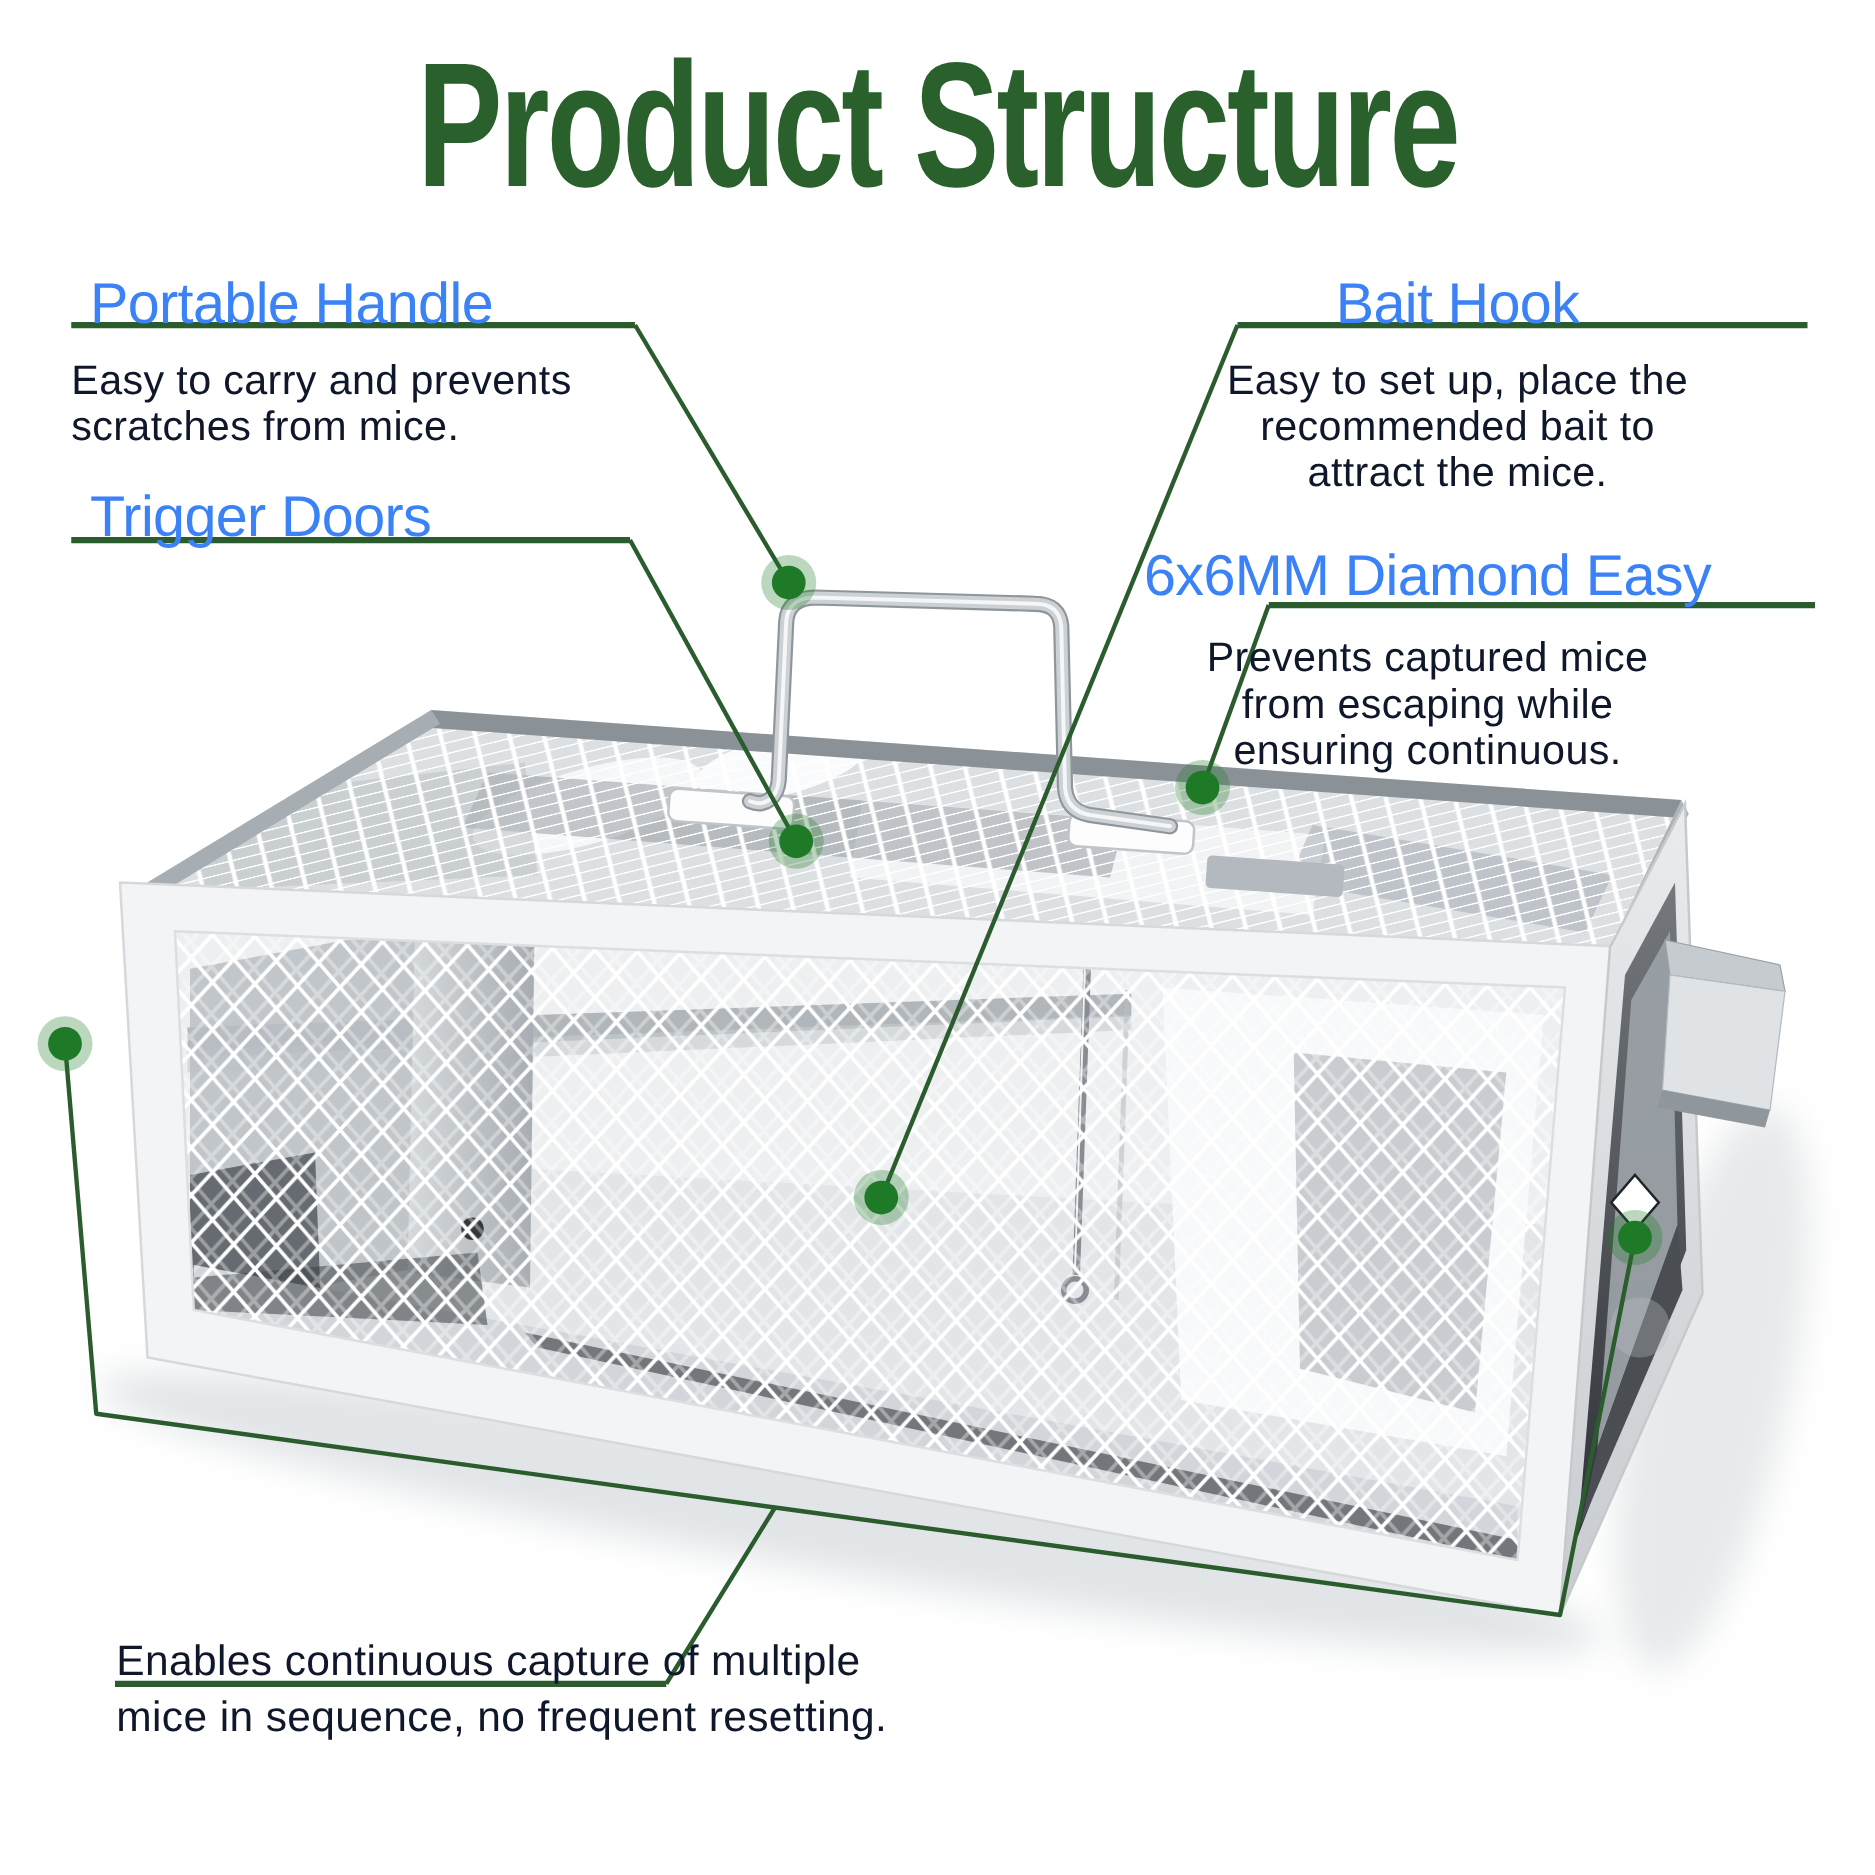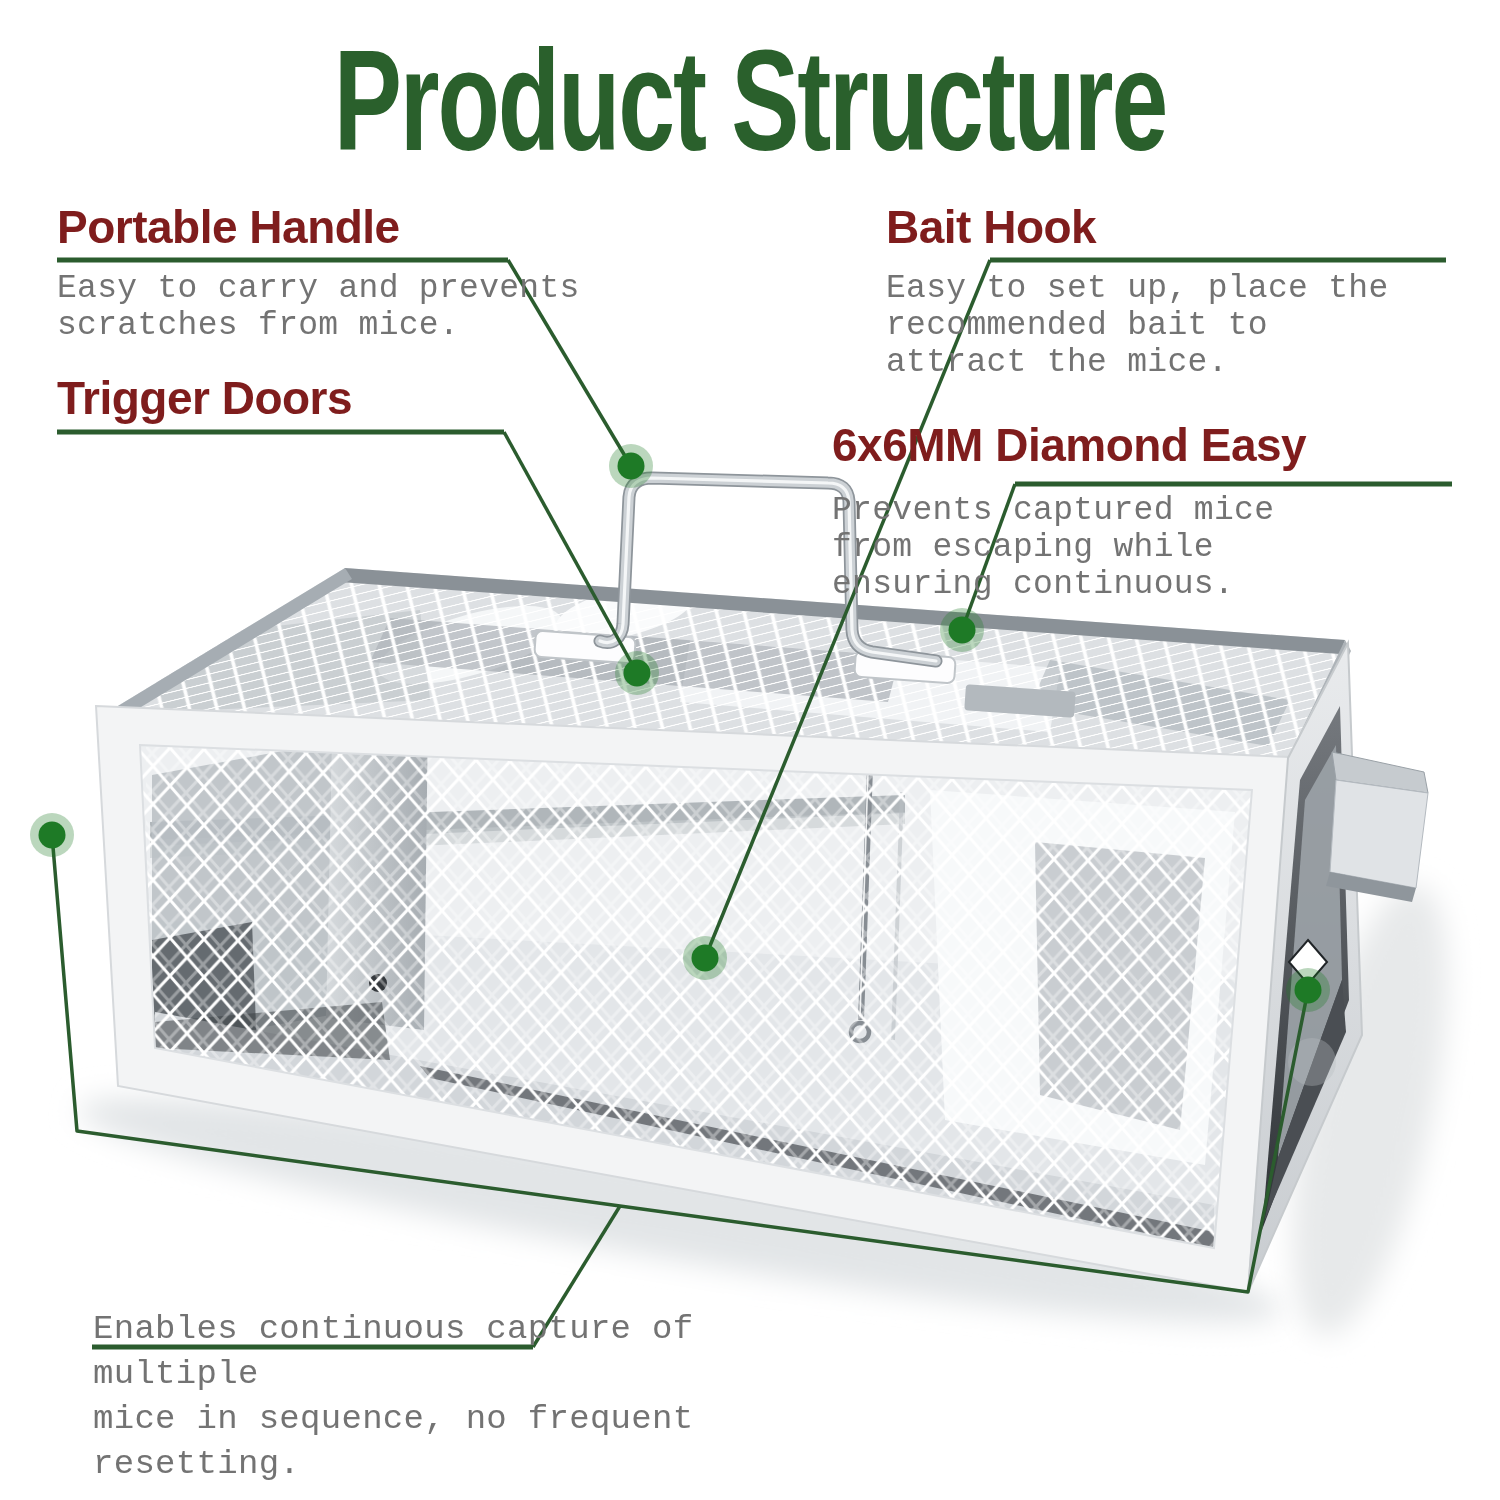--- a/index.html
+++ b/index.html
@@ -3,24 +3,24 @@
 <meta charset="utf-8">
 <style>
   html,body{margin:0;padding:0;background:#ffffff;}
   #stage{position:relative;width:1500px;height:1500px;background:#ffffff;overflow:hidden;
          font-family:"Liberation Sans",sans-serif;}
   #cage-svg,#lead-svg{position:absolute;left:0;top:0;width:1500px;height:1500px;}
   .title{position:absolute;left:0;right:0;top:30px;text-align:center;
          font-size:142px;font-weight:bold;color:#2a602c;letter-spacing:-3px;
          transform:scaleX(0.72);white-space:nowrap;line-height:1.0;}
   .callout{position:absolute;}
-  .callout h2{margin:0;font-size:46px;font-weight:bold;color:#7f1d1d;letter-spacing:-0.5px;line-height:1.1;}
-  .callout .desc{margin:0;font-size:33px;color:#737373;letter-spacing:0.3px;
-                 line-height:37px;white-space:pre-line;font-family:Liberation Mono, monospace;}
-  .align-right{text-align:left;}
+  .callout h2{margin:15px;font-size:46px;font-weight:normal;color:#3b82f6;letter-spacing:-0.5px;line-height:1.1;}
+  .callout .desc{margin:0;font-size:33px;color:#0f172a;letter-spacing:0.3px;
+                 line-height:37px;white-space:pre-line;}
+  .align-right{text-align:center;}
   #co-portable{left:57px;top:202px;width:560px;}
   #co-portable .desc{margin-top:17px;}
   #co-trigger{left:57px;top:373px;width:560px;}
   #co-trigger .desc{margin-top:18px;}
   #co-bait{right:54px;top:202px;width:560px;}
   #co-bait .desc{margin-top:17px;}
   #co-grid{right:48px;top:420px;width:620px;}
   #co-grid .desc{margin-top:21px;}
   #co-doors{left:93px;top:1288px;width:720px;}
   #co-doors h2{font-size:48px;}

